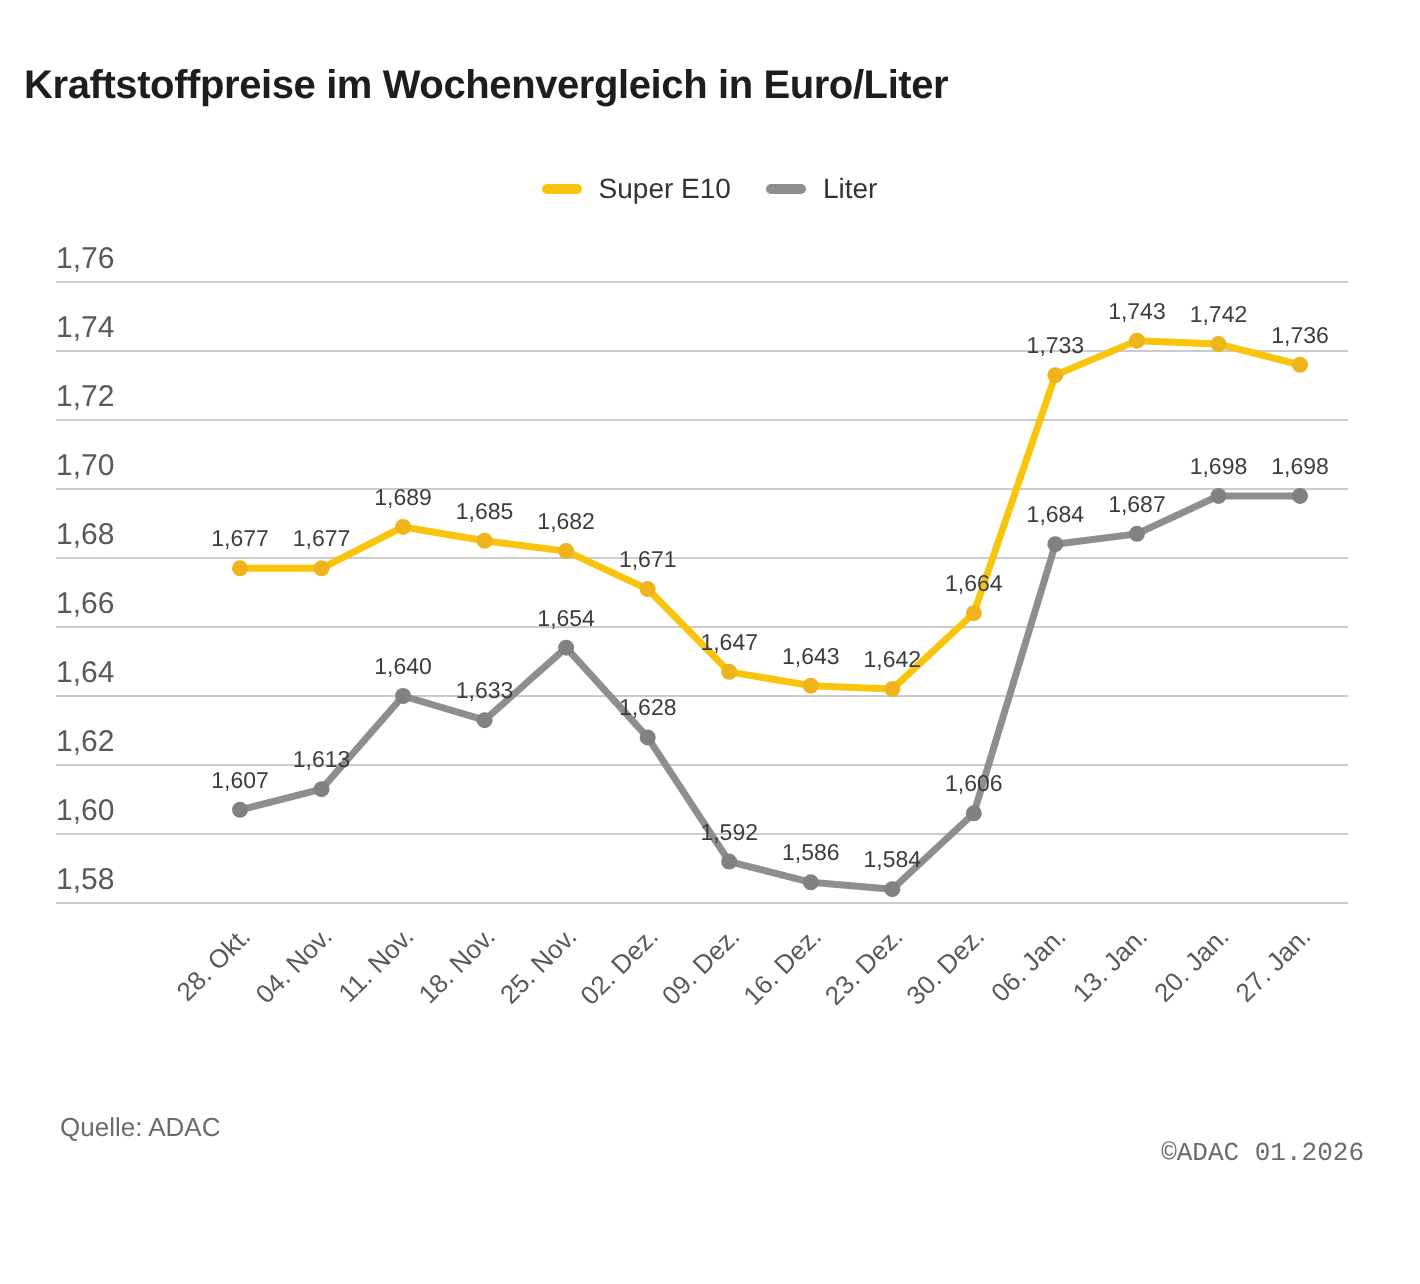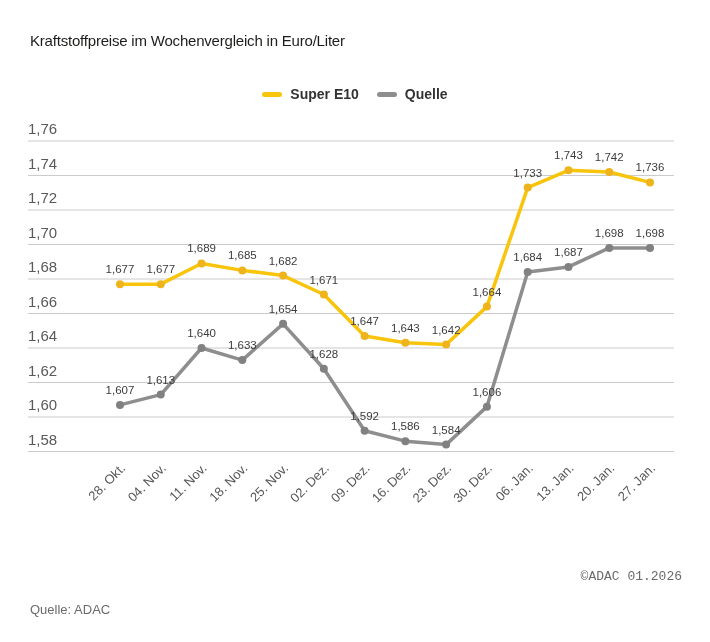--- a/index.html
+++ b/index.html
@@ -4,55 +4,55 @@
 <style>
   html, body { margin: 0; padding: 0; }
   body {
     width: 710px; height: 642px;
     background: #ffffff;
     font-family: "Liberation Sans", sans-serif;
     position: relative;
     overflow: hidden;
   }
   .chart-title {
-    position: absolute; left: 30px; top: 32px;
-    font-size: 15px; font-weight: normal; color: #1d1d1b;
+    position: absolute; left: 12px; top: 32px;
+    font-size: 20px; font-weight: bold; color: #1d1d1b;
     letter-spacing: -0.2px;
   }
   .legend {
     position: absolute; top: 86px; left: 0; width: 710px;
-    display: flex; justify-content: center; align-items: center; gap: 18px; font-weight: bold;
+    display: flex; justify-content: center; align-items: center; gap: 18px;
   }
   .legend-item { display: flex; align-items: center; gap: 8px; }
   .legend-label { font-size: 14px; color: #333333; }
   .swatch { width: 20px; height: 5px; border-radius: 3px; display: inline-block; }
   #chart-svg { position: absolute; left: 0; top: 120px; }
   #chart-svg text { font-family: "Liberation Sans", sans-serif; }
   .footer-left {
-    position: absolute; left: 30px; top: 602px;
+    position: absolute; left: 30px; top: 556px;
     font-size: 13px; color: #6b6b6b;
   }
   .footer-right {
     position: absolute; right: 28px; top: 569px;
     font-size: 13px; color: #6b6b6b; font-family: Liberation Mono, monospace;
   }
 </style>
 </head>
 <body>
 
 <div class="chart-title">Kraftstoffpreise im Wochenvergleich in Euro/Liter</div>
 
 <div class="legend">
   <div class="legend-item">
     <span class="swatch" style="background: rgb(249, 196, 12);"></span>
     <span class="legend-label">Super E10</span>
   </div>
   <div class="legend-item">
     <span class="swatch" style="background: rgb(142, 142, 142);"></span>
-    <span class="legend-label">Quelle</span>
+    <span class="legend-label">Liter</span>
   </div>
 </div>
 
 <svg id="chart-svg" width="710" height="410" viewBox="0 120 710 410">
     <line x1="28" y1="451.4999999999999" x2="674" y2="451.4999999999999" stroke="#CBCBCB" stroke-width="1"></line>
     <text x="28" y="444.4999999999999" fill="#595959" font-size="15">1,58</text>
     <line x1="28" y1="416.9999999999999" x2="674" y2="416.9999999999999" stroke="#CBCBCB" stroke-width="1"></line>
     <text x="28" y="409.9999999999999" fill="#595959" font-size="15">1,60</text>
     <line x1="28" y1="382.49999999999983" x2="674" y2="382.49999999999983" stroke="#CBCBCB" stroke-width="1"></line>
     <text x="28" y="375.49999999999983" fill="#595959" font-size="15">1,62</text>

